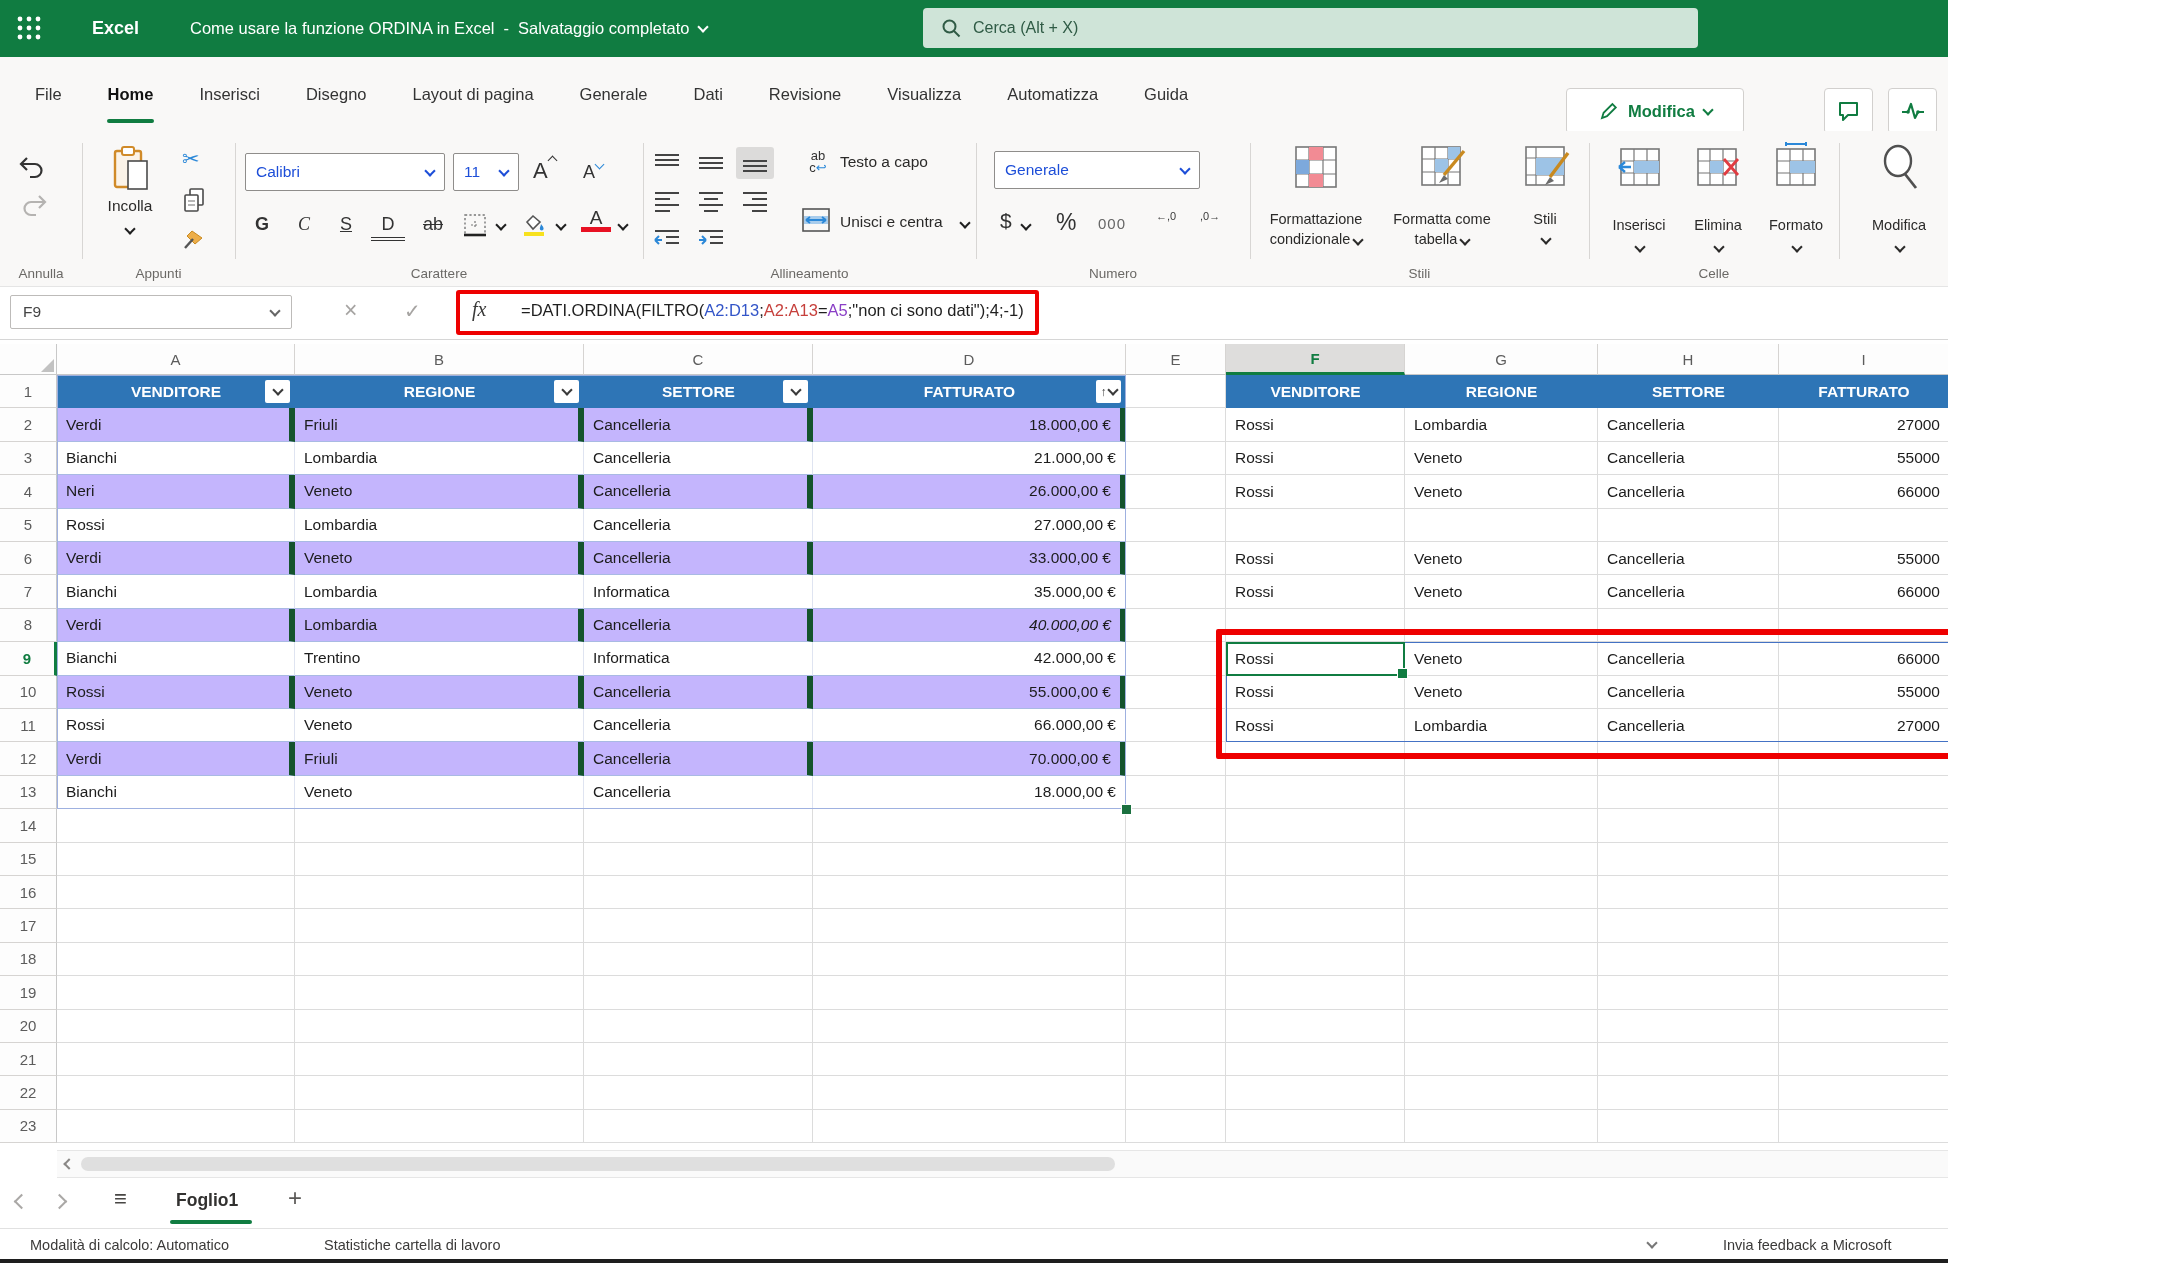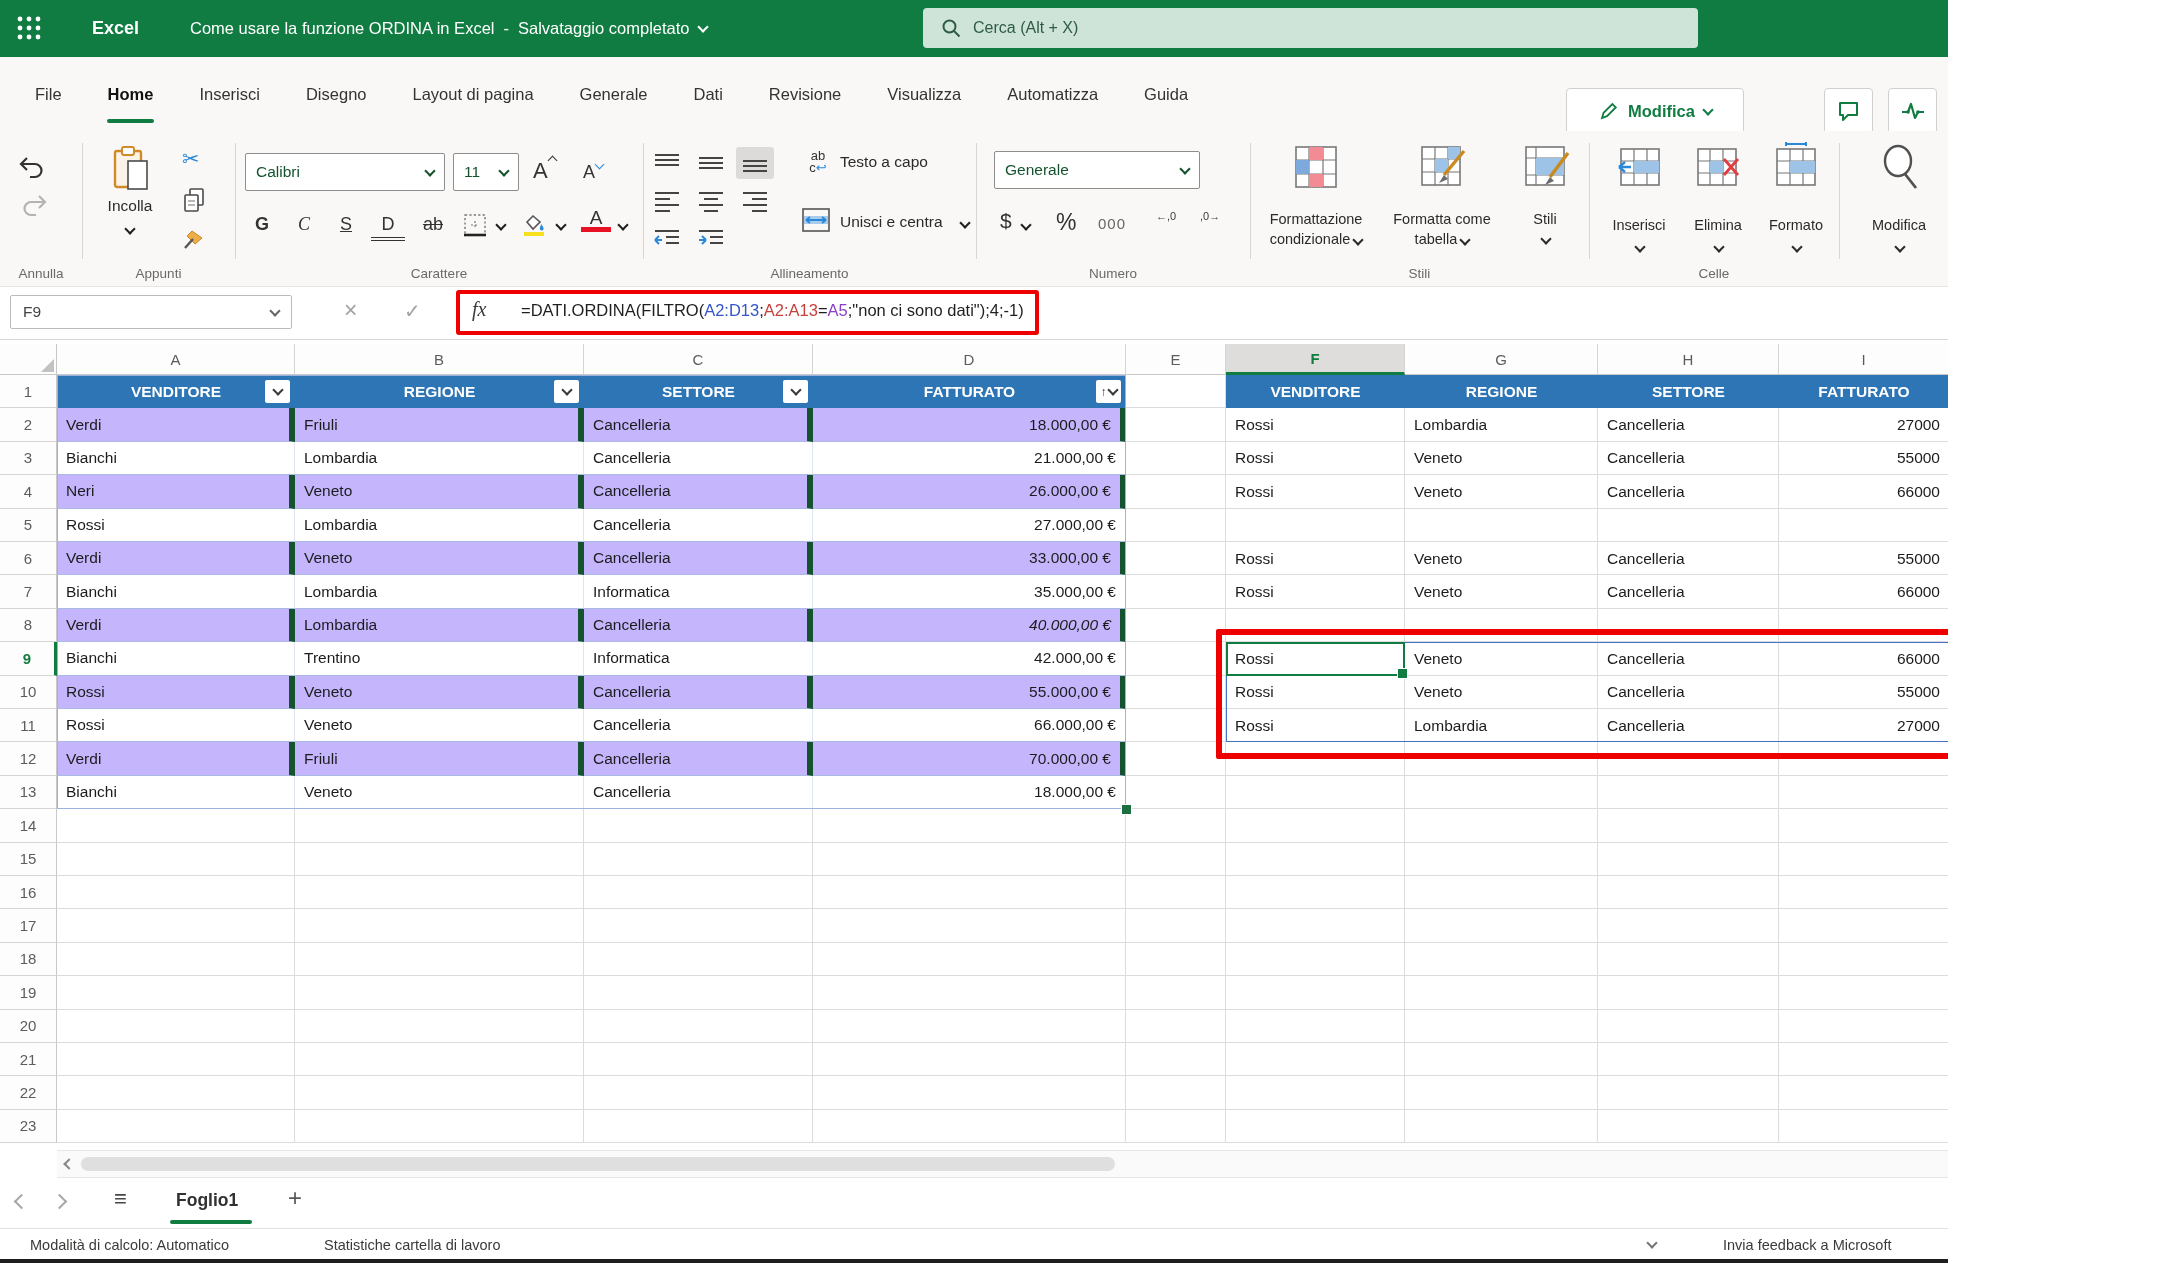--- a/index.html
+++ b/index.html
@@ -28,21 +28,21 @@
            border:1px solid #D2D0CE;border-radius:4px;color:#107C41;font-size:16.5px;font-weight:600}
   .sharebtn{position:absolute;display:flex;align-items:center;justify-content:center;gap:10px;background:#107C41;
             border-radius:4px;color:#fff;font-size:17px;font-weight:600}
   
   .ribbon{position:absolute;left:0;top:131px;width:2159px;height:155px;background:#F9F8F7;border-bottom:1px solid #E1DFDD}
   .gsep{position:absolute;top:12px;height:116px;width:1px;background:#D8D6D4}
   .group{position:absolute;top:0;height:155px}
   .glabel{position:absolute;bottom:5px;left:0;right:0;text-align:center;font-size:13.5px;color:#6B6966}
   .rbtxt{font-size:15.5px;color:#2b2a29}
   .selbox{position:absolute;background:#fff;border:1px solid #8F8D8B;border-radius:2px;display:flex;align-items:center;
-          font-size:15.5px;color:#14532d;padding:0 10px;box-sizing:border-box;justify-content:space-between}
+          font-size:15.5px;color:#1d4ed8;padding:0 10px;box-sizing:border-box;justify-content:space-between}
   .fmtbtn{position:absolute;width:34px;height:34px;display:flex;align-items:center;justify-content:center;font-size:18px;color:#333}
   .alic{position:absolute;width:38px;height:32px;display:flex;align-items:center;justify-content:center;border-radius:3px}
   .alic.sel{background:#DCDBDA}
   .bigbtn{position:absolute;text-align:center;font-size:14.5px;color:#2b2a29}
   .decic{font-size:11px;color:#3A3A3A;line-height:11px;text-align:center}
   
   .fbar{position:absolute;left:0;top:286px;width:2159px;height:52px;background:#fff;border-top:1px solid #E5E5E5;border-bottom:1px solid #D6D6D6}
   .namebox{position:absolute;left:10px;top:8px;width:282px;height:34px;border:1px solid #BDBBB9;border-radius:2px;background:#fff;
            display:flex;align-items:center;justify-content:space-between;padding:0 12px;box-sizing:border-box;font-size:15.5px;color:#444}
   .fx{position:absolute;left:472px;top:11px;font-family:"Liberation Serif",serif;font-style:italic;font-size:20px;color:#3A3A39}

